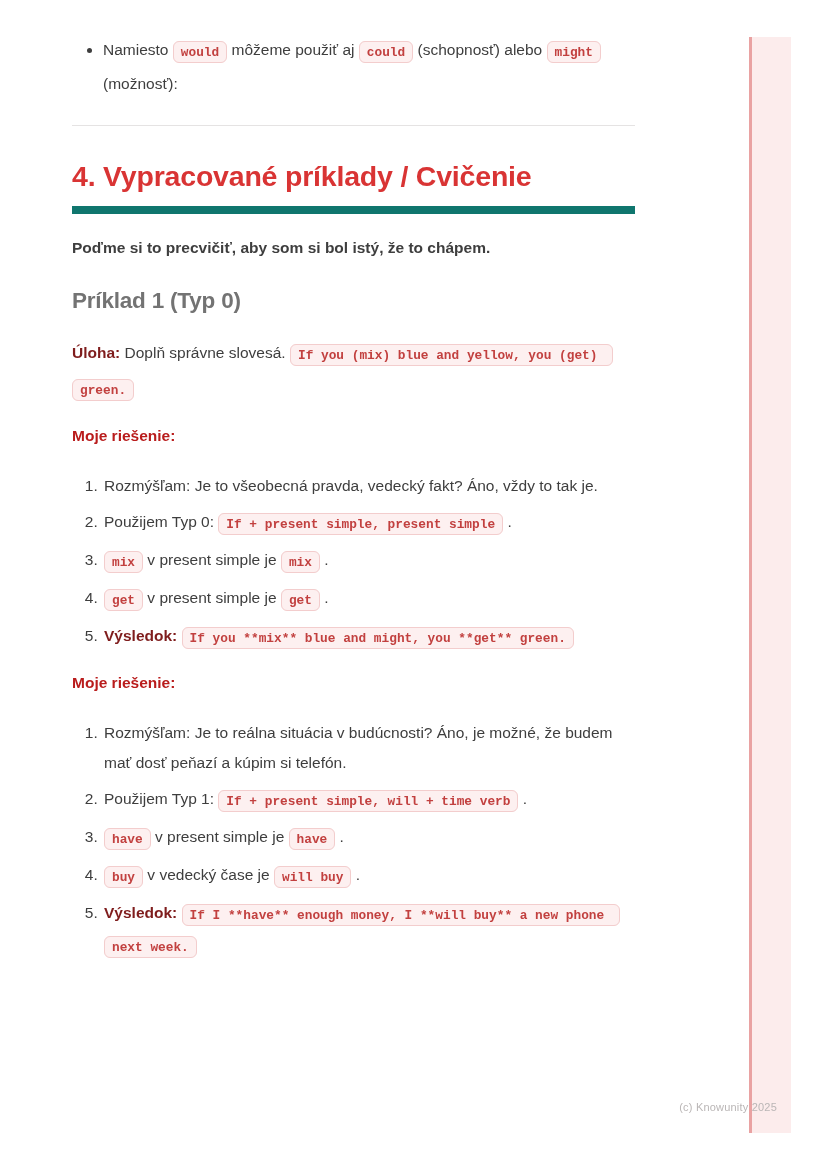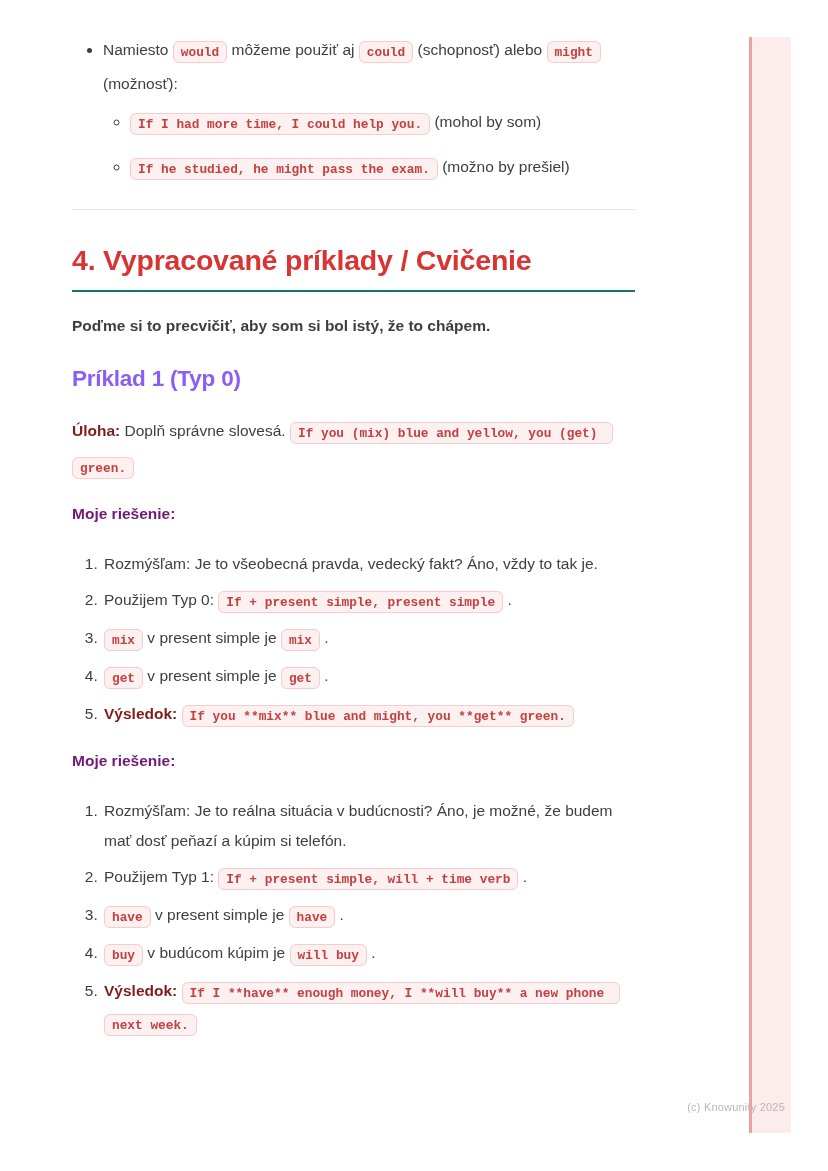--- a/index.html
+++ b/index.html
@@ -37,75 +37,67 @@
   ul.intro-list > li { margin: 0; }
   ul.sub-list { list-style: circle; margin: 7px 0 0 0; padding-left: 27px; }
   ul.sub-list > li { margin-bottom: 13px; line-height: 30px; }
   hr.divider { border: none; border-top: 1px solid #e5e3e3; margin: 25px 0 0 0; }
   h2.section-title {
     margin: 34px 0 0 0;
     padding: 0 0 13px 0;
     font-size: 28.5px;
     font-weight: 800;
     color: #d93434;
-    border-bottom: 2px solid #0f766e;
+    border-bottom: 8px solid #0f766e;
     letter-spacing: -0.2px;
   }
   p.lead { margin: 25px 0 0 0; font-weight: bold; }
   h3.example-title {
     margin: 31px 0 0 0;
     font-size: 22.5px;
     font-weight: 800;
-    color: #8b5cf6;
+    color: #737373;
     letter-spacing: -0.2px;
   }
   p.task { margin: 22px 0 0 0; line-height: 33px; }
-  p.solution-label { margin: 21px 0 0 0; font-weight: 700; color: #701a75; }
+  p.solution-label { margin: 21px 0 0 0; font-weight: 700; color: #b91c1c; }
   ol.steps { margin: 26px 0 0 0; padding-left: 30px; line-height: 30px; }
   ol.steps > li { margin-bottom: 6px; padding-left: 2px; }
   .edge-bar {
     position: absolute;
     left: 749px;
     top: 37px;
     width: 39px;
     height: 1096px;
     background: #fcecec;
     border-left: 3px solid #e9a2a2;
     z-index: 1;
   }
   .footer {
     position: absolute;
     top: 1101px;
-    right: 43px;
+    right: 51px;
     font-size: 11px;
     color: #bab6b6;
     letter-spacing: 0.2px;
     z-index: 2;
   }
 </style>
 </head>
 <body>
 
 <div class="page">
 
   <div class="edge-bar"></div>
 
   <div class="content">
 
     <ul class="intro-list">
       <li>
         <span><span>Namiesto </span><span class="code">would</span><span> môžeme použiť aj </span><span class="code">could</span><span> (schopnosť) alebo </span><span class="code">might</span><span> (možnosť):</span></span>
-        <ul class="sub-list">
-          <li>
-            <span><span class="code">If I had more time, I could help you.</span><span> (mohol by som)</span></span>
-          </li>
-          <li>
-            <span><span class="code">If he studied, he might pass the exam.</span><span> (možno by prešiel)</span></span>
-          </li>
-        </ul>
       </li>
     </ul>
 
     <hr class="divider">
 
     <h2 class="section-title">4. Vypracované príklady / Cvičenie</h2>
 
     <p class="lead">Poďme si to precvičiť, aby som si bol istý, že to chápem.</p>
 
     <h3 class="example-title">Príklad 1 (Typ 0)</h3>
@@ -117,21 +109,21 @@
       <li><span><span class="code">mix</span><span> v present simple je </span><span class="code">mix</span><span> .</span></span></li>
       <li><span><span class="code">get</span><span> v present simple je </span><span class="code">get</span><span> .</span></span></li>
       <li><span><span class="bold">Výsledok:</span><span> </span><span class="code">If you **mix** blue and might, you **get** green.</span></span></li>
     </ol>
 
     <p class="solution-label">Moje riešenie:</p>
     <ol class="steps">
       <li><span><span>Rozmýšľam: Je to reálna situácia v budúcnosti? Áno, je možné, že budem mať dosť peňazí a kúpim si telefón.</span></span></li>
       <li><span><span>Použijem Typ 1: </span><span class="code">If + present simple, will + time verb</span><span> .</span></span></li>
       <li><span><span class="code">have</span><span> v present simple je </span><span class="code">have</span><span> .</span></span></li>
-      <li><span><span class="code">buy</span><span> v budúcom kúpim je </span><span class="code">will buy</span><span> .</span></span></li>
+      <li><span><span class="code">buy</span><span> v vedecký čase je </span><span class="code">will buy</span><span> .</span></span></li>
       <li><span><span class="bold">Výsledok:</span><span> </span><span class="code">If I **have** enough money, I **will buy** a new phone next week.</span></span></li>
     </ol>
 
   </div>
 
   <div class="footer">(c) Knowunity 2025</div>
 
 </div>
 
 </body></html>

